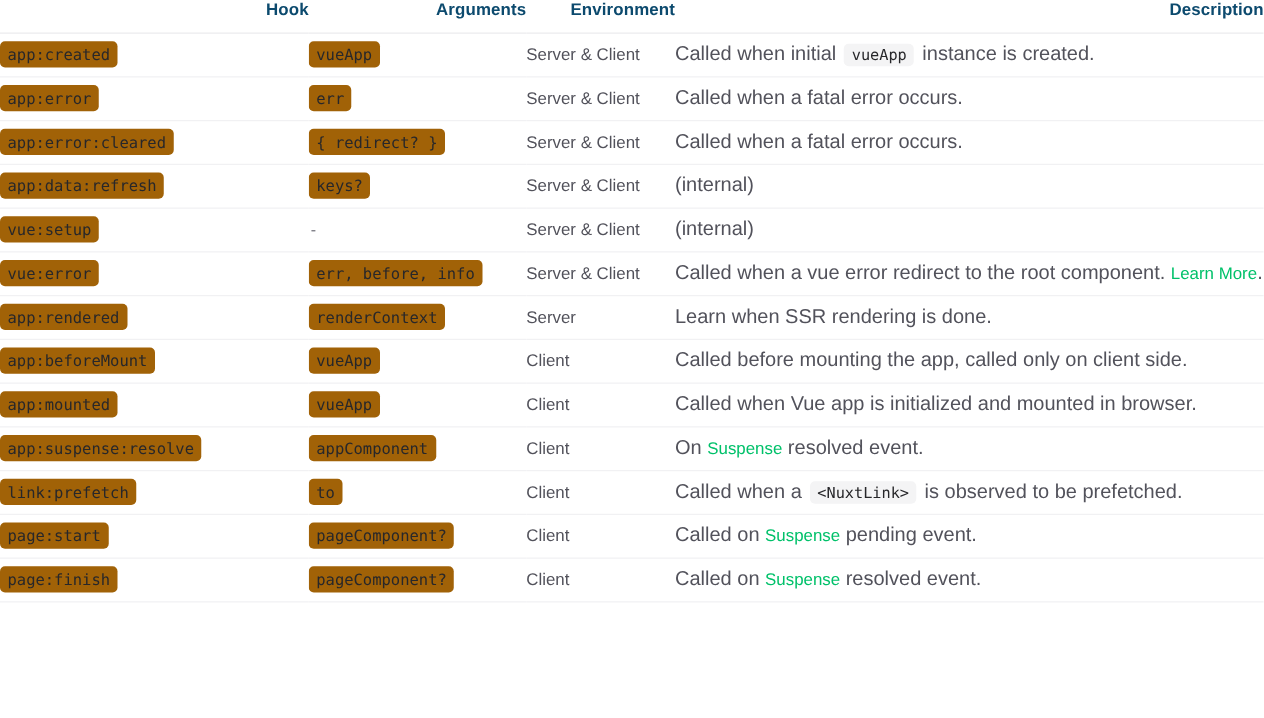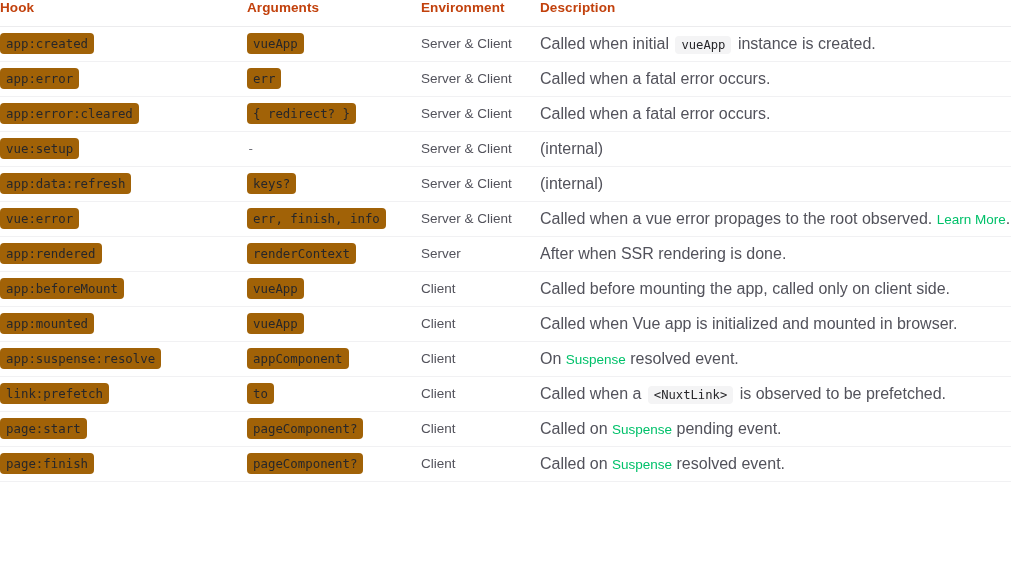--- a/index.html
+++ b/index.html
@@ -22,24 +22,24 @@
     padding: 0;
   }
 
   table.hooks-table {
     width: 1011px;
     border-collapse: collapse;
     table-layout: fixed;
   }
 
   table.hooks-table th {
-    text-align: left;
+    text-align: right;
     font-size: 13.5px;
     font-weight: 600;
-    color: #c2410c;
+    color: #0c4a6e;
     padding: 0 0 11px 0;
     border-bottom: 1px solid #ececee;
     vertical-align: bottom;
     letter-spacing: 0.1px;
   }
 
   table.hooks-table td {
     font-size: 13.5px;
     color: #52525b;
     border-bottom: 1px solid #f1f1f3;
@@ -126,42 +126,42 @@
           <td class="col-env"><span class="muted">Server &amp; Client</span></td>
           <td class="col-desc"><span class="desc-text">Called when a fatal error occurs.</span></td>
         </tr>
         <tr>
           <td class="col-hook"><code class="pill">app:error:cleared</code></td>
           <td class="col-args"><code class="pill">{ redirect? }</code></td>
           <td class="col-env"><span class="muted">Server &amp; Client</span></td>
           <td class="col-desc"><span class="desc-text">Called when a fatal error occurs.</span></td>
         </tr>
         <tr>
+          <td class="col-hook"><code class="pill">app:data:refresh</code></td>
+          <td class="col-args"><code class="pill">keys?</code></td>
+          <td class="col-env"><span class="muted">Server &amp; Client</span></td>
+          <td class="col-desc"><span class="desc-text">(internal)</span></td>
+        </tr>
+        <tr>
           <td class="col-hook"><code class="pill">vue:setup</code></td>
           <td class="col-args"><span class="dash">-</span></td>
           <td class="col-env"><span class="muted">Server &amp; Client</span></td>
           <td class="col-desc"><span class="desc-text">(internal)</span></td>
         </tr>
         <tr>
-          <td class="col-hook"><code class="pill">app:data:refresh</code></td>
-          <td class="col-args"><code class="pill">keys?</code></td>
+          <td class="col-hook"><code class="pill">vue:error</code></td>
+          <td class="col-args"><code class="pill">err, before, info</code></td>
           <td class="col-env"><span class="muted">Server &amp; Client</span></td>
-          <td class="col-desc"><span class="desc-text">(internal)</span></td>
-        </tr>
-        <tr>
-          <td class="col-hook"><code class="pill">vue:error</code></td>
-          <td class="col-args"><code class="pill">err, finish, info</code></td>
-          <td class="col-env"><span class="muted">Server &amp; Client</span></td>
-          <td class="col-desc"><span class="desc-text">Called when a vue error propages to the root observed. </span><a class="green-link" href="#">Learn More</a><span class="desc-text">.</span></td>
+          <td class="col-desc"><span class="desc-text">Called when a vue error redirect to the root component. </span><a class="green-link" href="#">Learn More</a><span class="desc-text">.</span></td>
         </tr>
         <tr>
           <td class="col-hook"><code class="pill">app:rendered</code></td>
           <td class="col-args"><code class="pill">renderContext</code></td>
           <td class="col-env"><span class="muted">Server</span></td>
-          <td class="col-desc"><span class="desc-text">After when SSR rendering is done.</span></td>
+          <td class="col-desc"><span class="desc-text">Learn when SSR rendering is done.</span></td>
         </tr>
         <tr>
           <td class="col-hook"><code class="pill">app:beforeMount</code></td>
           <td class="col-args"><code class="pill">vueApp</code></td>
           <td class="col-env"><span class="muted">Client</span></td>
           <td class="col-desc"><span class="desc-text">Called before mounting the app, called only on client side.</span></td>
         </tr>
         <tr>
           <td class="col-hook"><code class="pill">app:mounted</code></td>
           <td class="col-args"><code class="pill">vueApp</code></td>

